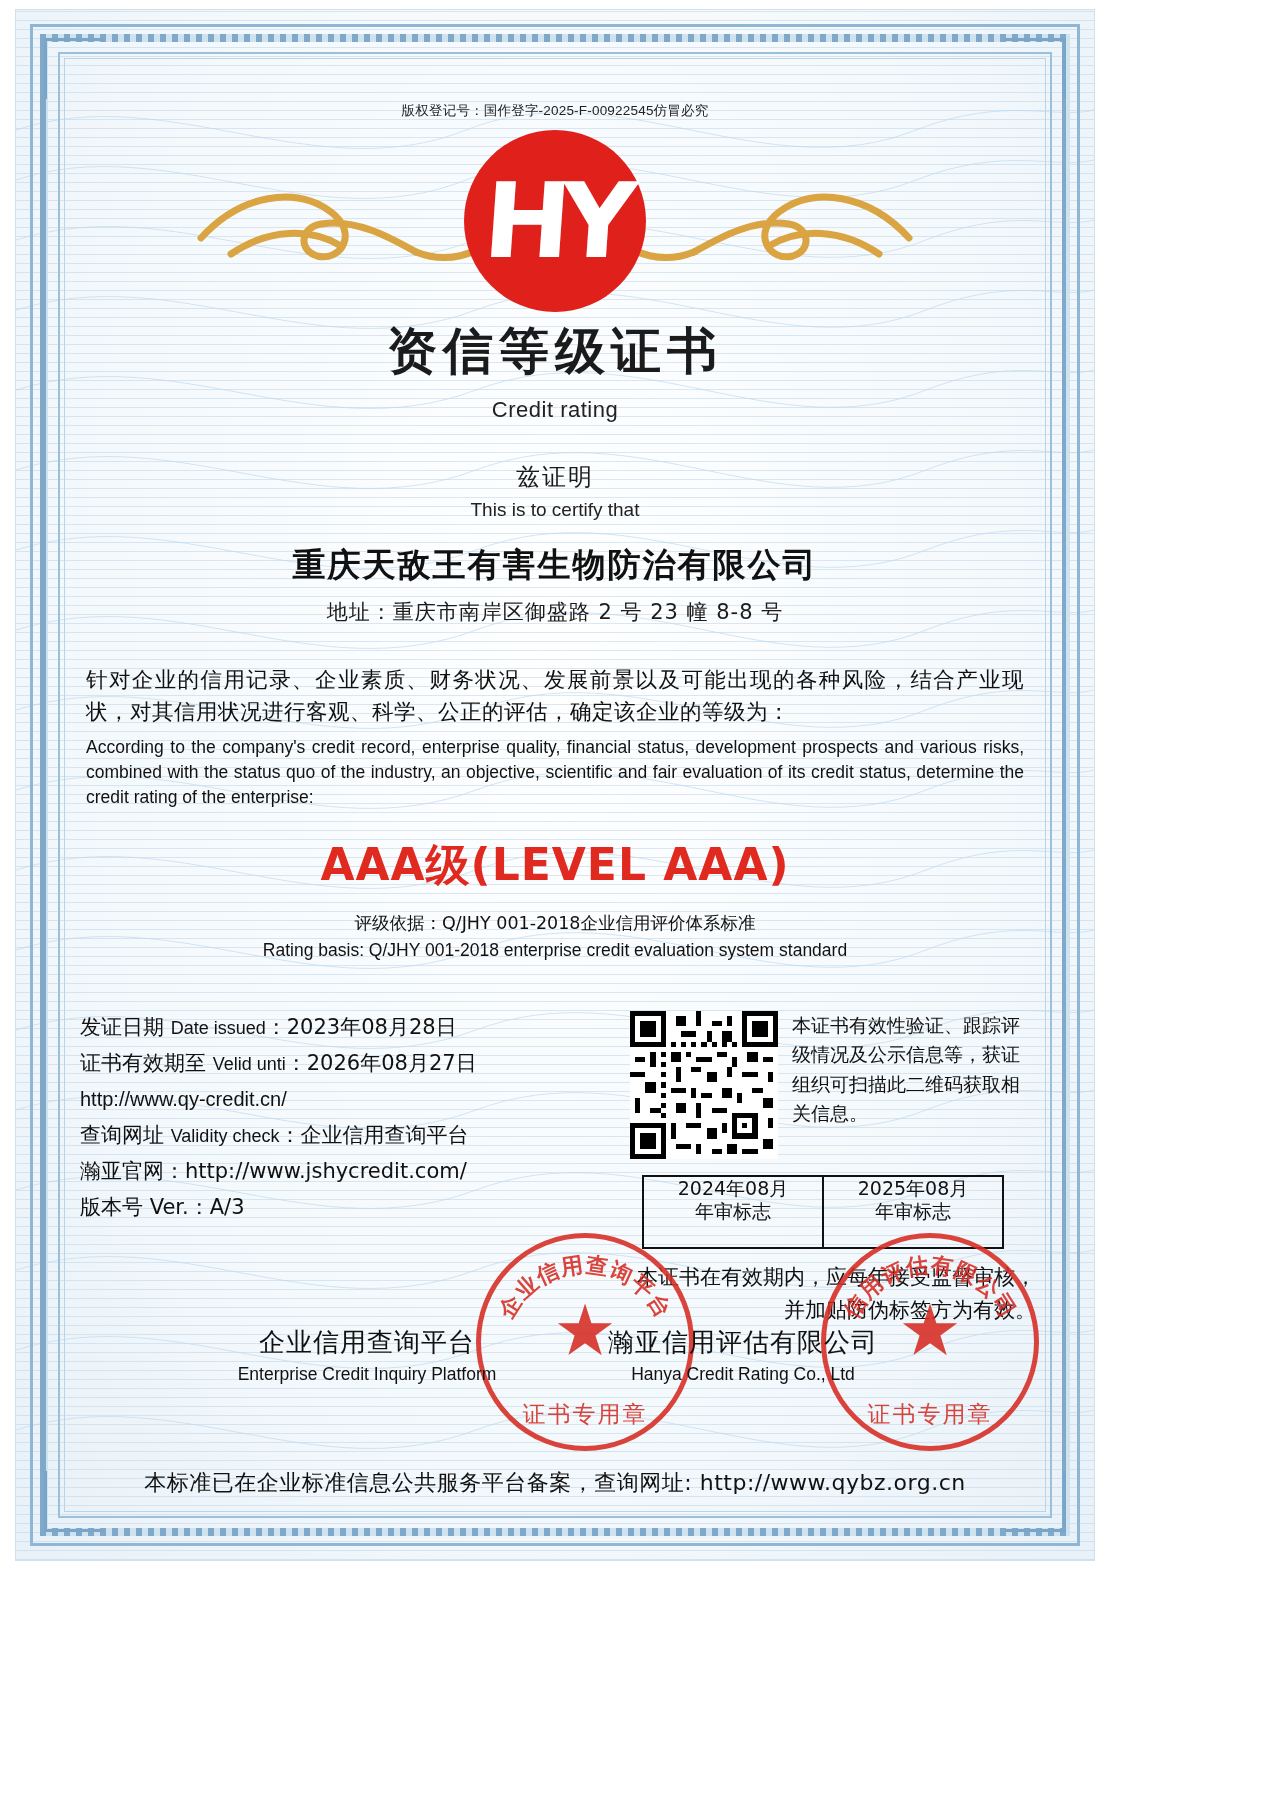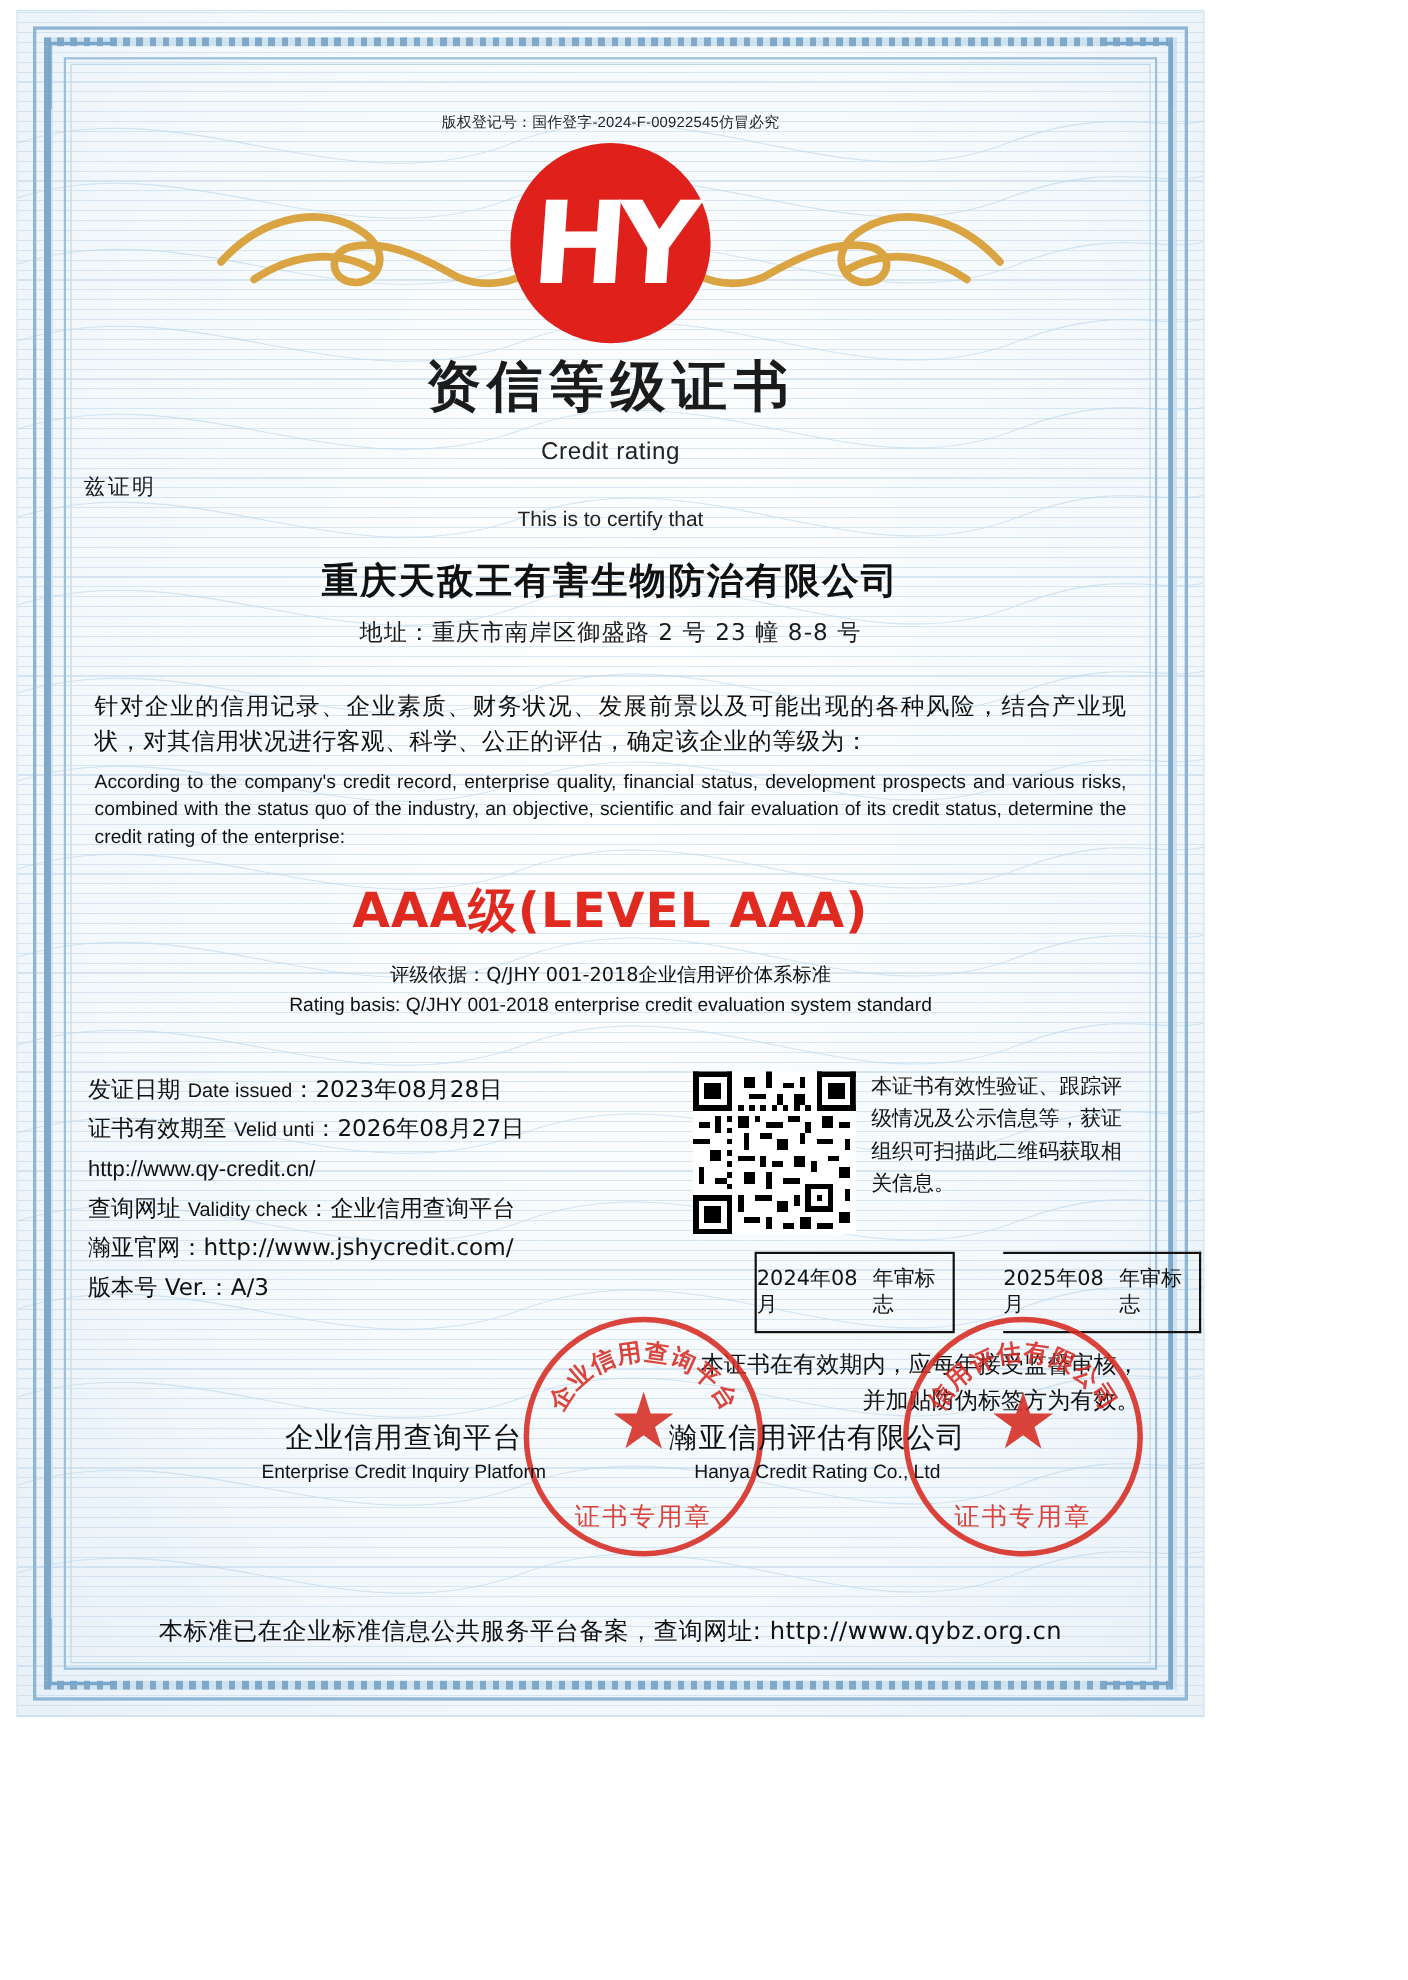--- a/index.html
+++ b/index.html
@@ -143,23 +143,24 @@
     font-family: "DejaVu Sans", sans-serif;
   }
   .title-en {
     text-align: center;
     font-size: 22px;
     color: #222;
     margin-top: 12px;
     letter-spacing: 0.5px;
   }
   .certify-cn {
-    font-size: 20px;
+    text-align: center;
+    font-size: 24px;
     color: #1b1b1b;
-    margin-top: 6px;
+    margin-top: 38px;
     letter-spacing: 2px;
     font-family: "DejaVu Sans", sans-serif;
   }
   .certify-en {
     text-align: center;
     font-size: 19px;
     color: #222;
     margin-top: 6px;
   }
   .company {
@@ -275,27 +276,26 @@
     left: 566px;
     top: 166px;
     display: flex;
     gap: 0;
   }
   .stamp-box {
     width: 178px;
     height: 70px;
     border: 2px solid #111;
     display: flex;
+    flex-direction: column;
     align-items: center;
-    justify-content: center;
     font-size: 19px;
     color: #111;
     font-family: "DejaVu Sans", sans-serif;
     line-height: 1.25;
-    margin-left: 44px;
   }
   .stamp-box + .stamp-box { border-left: none; }
 
   .annual-note {
     position: absolute;
     left: 560px;
     top: 252px;
     width: 400px;
     text-align: right;
     font-size: 21px;
@@ -423,21 +423,21 @@
   <div class="frame-mid"></div>
   <div class="frame-inner"></div>
   <div class="frame-inner2"></div>
   <div class="corner tl"></div>
   <div class="corner tr"></div>
   <div class="corner bl"></div>
   <div class="corner br"></div>
 
   <div class="content">
 
-    <div class="copyright-line">版权登记号：国作登字-2024-F-00922545仿冒必究</div>
+    <div class="copyright-line">版权登记号：国作登字-2025-F-00922545仿冒必究</div>
 
     <div class="logo-wrap">
       <svg class="flourish left" viewBox="0 0 330 110">
         <g fill="none" stroke="#d9a441" stroke-width="7" stroke-linecap="round">
           <path d="M10,62 C50,18 105,10 140,36 C168,57 150,86 126,80 C108,75 108,52 130,48 C165,42 200,62 225,76"></path>
           <path d="M40,78 C78,52 120,52 150,70"></path>
           <path d="M225,76 C255,88 285,80 310,58"></path>
         </g>
       </svg>
       <svg class="flourish right" viewBox="0 0 330 110">

